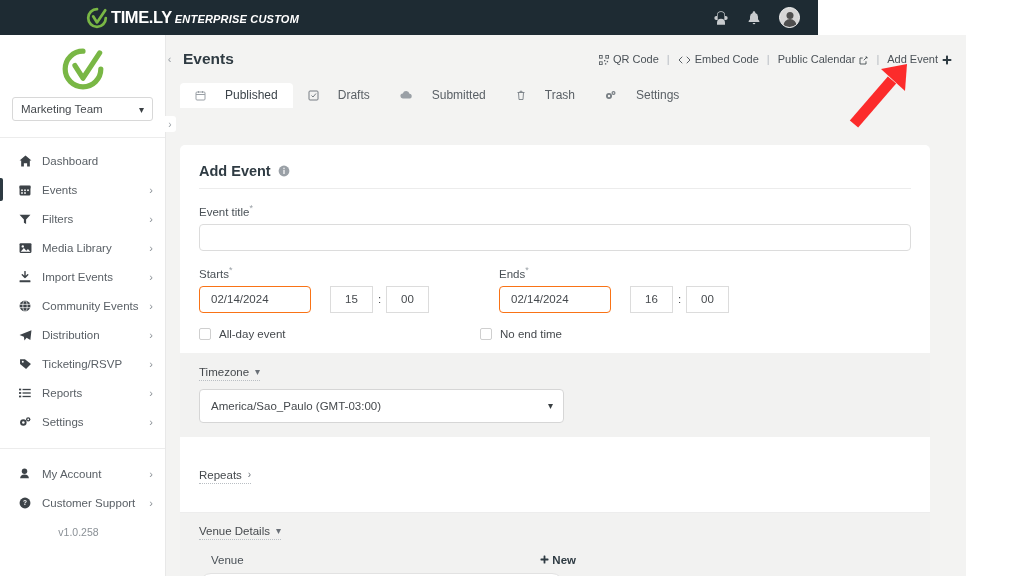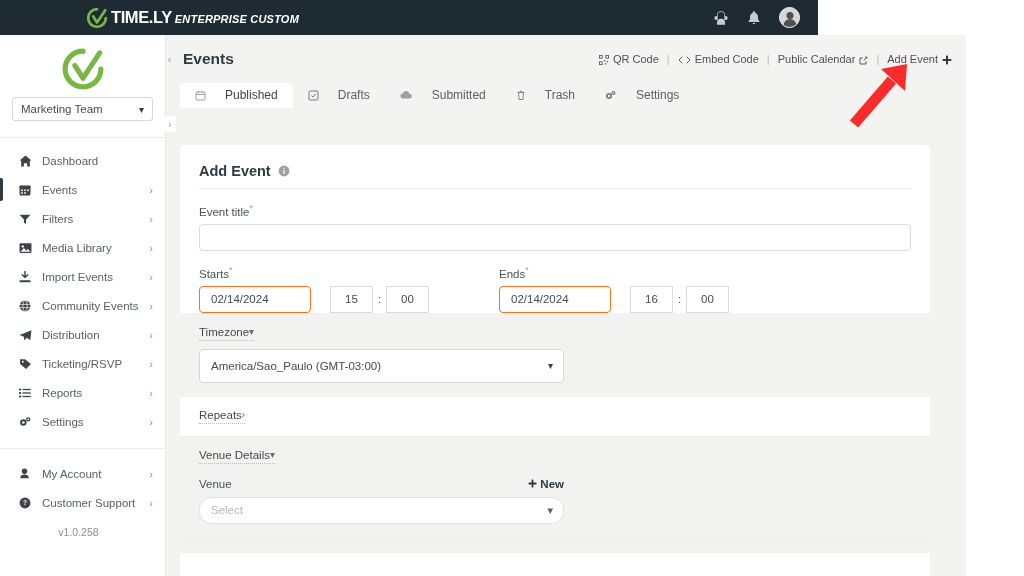--- a/index.html
+++ b/index.html
@@ -165,21 +165,21 @@
 
   .band-gray { background: #f2f2f1; }
   .band-white { background: #ffffff; }
 
   .sec-head {
     display: flex; align-items: center; gap: 6px;
     font-size: 11.5px; color: #45494d;
   }
   .sec-head .dotline {
     border-bottom: 1px dotted #b9bec3; padding-bottom: 2px;
-    display: inline-flex; align-items: center; 
+    display: inline-flex; align-items: center; gap: 6px;
   }
   .chev { color: #6a7077; font-size: 10px; display: flex; }
 
   .tz-select {
     width: 365px; height: 27px; border: 1px solid #d6d6d6; border-radius: 4px;
     background: #fff; display: flex; align-items: center; padding: 16px 11px;
     font-size: 11.5px; color: #45494d; position: relative;
   }
   .tz-select .caret { position: absolute; right: 10px; color: #3a3f43; font-size: 10px; }
 
@@ -557,52 +557,62 @@
           <div class="row" style="align-items:center;">
             <div class="date-box">02/14/2024</div>
             <div class="time-gap"></div>
             <div class="time-box">16</div>
             <div class="colon">:</div>
             <div class="time-box">00</div>
           </div>
         </div>
       </div>
 
+      <div class="sec-pad row" style="padding-top:15px; padding-bottom:13px;">
+        <div class="col-starts checkline">
+          <span class="cbox"></span>
+          <span>All-day event</span>
+        </div>
+        <div class="checkline">
+          <span class="cbox"></span>
+          <span>No end time</span>
+        </div>
+      </div>
 
       <div class="band-gray sec-pad" style="padding-top:13px; padding-bottom:14px;">
         <div class="sec-head" style="margin-bottom:8px;">
           <span class="dotline">
             <span>Timezone</span>
             <span class="chev">▾</span>
           </span>
         </div>
         <div class="tz-select">
           <span>America/Sao_Paulo (GMT-03:00)</span>
           <span class="caret">▾</span>
         </div>
       </div>
 
-      <div class="band-white sec-pad" style="padding-top:12px; padding-bottom:12px;">
+      <div class="band-white sec-pad" style="padding-top:12px; padding-bottom:28px;margin-top:20px;">
         <div class="sec-head">
           <span class="dotline">
             <span>Repeats</span>
             <span class="chev">›</span>
           </span>
         </div>
       </div>
       <div class="hairline"></div>
 
       <div class="band-gray sec-pad" style="padding-top:12px; padding-bottom:16px;">
         <div class="sec-head" style="margin-bottom:14px;">
           <span class="dotline">
             <span>Venue Details</span>
             <span class="chev">▾</span>
           </span>
         </div>
-        <div class="venue-row" style="margin-bottom:7px;">
+        <div class="venue-row" style="margin-bottom:7px;margin-left:12px;">
           <span class="fld-label" style="margin:0;">Venue</span>
           <span class="new-btn">
             <span>
               <svg width="9" height="9" viewBox="0 0 18 18" fill="#2f3b43">
                   <rect x="7.2" y="1" width="3.6" height="16" rx="1.2"></rect>
                   <rect x="1" y="7.2" width="16" height="3.6" rx="1.2"></rect>
                 </svg>
             </span>
             <span>New</span>
           </span>

